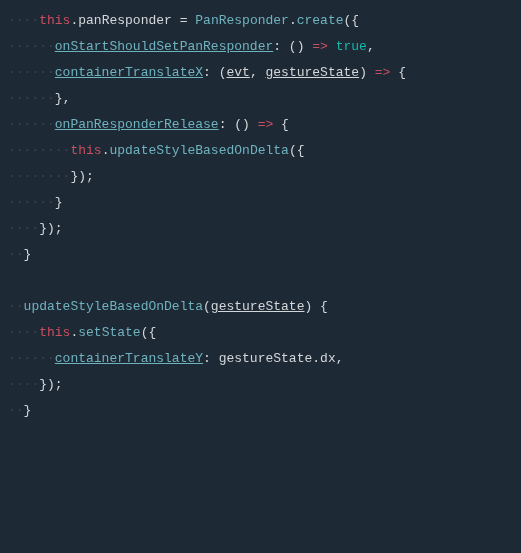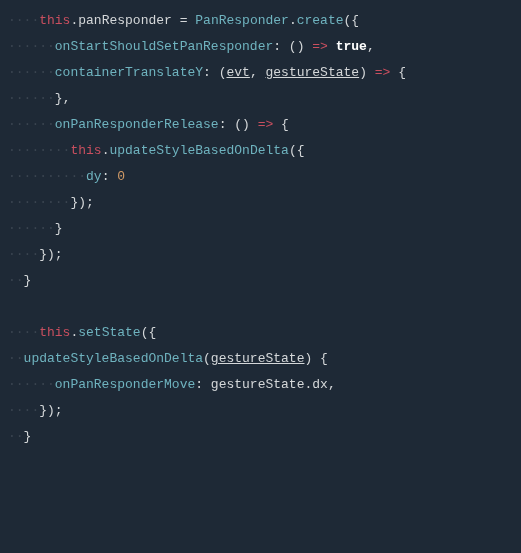--- a/index.html
+++ b/index.html
@@ -17,64 +17,63 @@
   .line {
     white-space: pre;
     padding-left: 8px;
   }
   .ws { color: #3a4450; }
   .kw-this { color: #c94f5f; margin-top: 30px; }
   .punc { color: #d4d7d9; }
   .prop { color: #d4d7d9; }
   .method { color: #6fb3bf; text-align: right; }
   .class { color: #6fb3bf; }
-  .key { color: #6fb3bf; }
+  .key { color: #6fb3bf; text-decoration: underline; }
   .param { color: #d4d7d9; text-decoration: underline; }
   .arrow { color: #c94f5f; }
-  .bool { color: #ffffff; font-weight: bold; }
+  .bool { color: #14b8a6; }
   .num { color: #d19a66; }
   .brace { color: #d4d7d9; }
   .fn-name { color: #6fb3bf; }
   .dot { color: #d4d7d9; }
 </style>
 </head>
 <body>
 
 <div>
 
 <div class="line"><span class="ws">····</span><span class="kw-this">this</span><span class="dot">.</span><span class="prop">panResponder</span><span class="punc"> = </span><span class="class">PanResponder</span><span class="dot">.</span><span class="method">create</span><span class="punc">(</span><span class="brace">{</span></div>
 
 <div class="line"><span class="ws">······</span><span class="key">onStartShouldSetPanResponder</span><span class="punc">: </span><span class="punc">()</span><span class="arrow"> =&gt; </span><span class="bool">true</span><span class="punc">,</span></div>
 
-<div class="line"><span class="ws">······</span><span class="key">containerTranslateY</span><span class="punc">: </span><span class="punc">(</span><span class="param">evt</span><span class="punc">,</span><span class="punc"> </span><span class="param">gestureState</span><span class="punc">)</span><span class="arrow"> =&gt; </span><span class="brace">{</span></div>
+<div class="line"><span class="ws">······</span><span class="key">containerTranslateX</span><span class="punc">: </span><span class="punc">(</span><span class="param">evt</span><span class="punc">,</span><span class="punc"> </span><span class="param">gestureState</span><span class="punc">)</span><span class="arrow"> =&gt; </span><span class="brace">{</span></div>
 
 
 <div class="line"><span class="ws">······</span><span class="brace">}</span><span class="punc">,</span></div>
 
 <div class="line"><span class="ws">······</span><span class="key">onPanResponderRelease</span><span class="punc">: </span><span class="punc">()</span><span class="arrow"> =&gt; </span><span class="brace">{</span></div>
 
 <div class="line"><span class="ws">········</span><span class="kw-this">this</span><span class="dot">.</span><span class="method">updateStyleBasedOnDelta</span><span class="punc">(</span><span class="brace">{</span></div>
 
 
-<div class="line"><span class="ws">··········</span><span class="key">dy</span><span class="punc">: </span><span class="num">0</span></div>
 
 <div class="line"><span class="ws">········</span><span class="brace">}</span><span class="punc">)</span><span class="punc">;</span></div>
 
 <div class="line"><span class="ws">······</span><span class="brace">}</span></div>
 
 <div class="line"><span class="ws">····</span><span class="brace">}</span><span class="punc">)</span><span class="punc">;</span></div>
 
 <div class="line"><span class="ws">··</span><span class="brace">}</span></div>
 
 <div class="line">&nbsp;</div>
 
+<div class="line"><span class="ws">··</span><span class="fn-name">updateStyleBasedOnDelta</span><span class="punc">(</span><span class="param">gestureState</span><span class="punc">)</span><span class="punc"> </span><span class="brace">{</span></div>
+
 <div class="line"><span class="ws">····</span><span class="kw-this">this</span><span class="dot">.</span><span class="method">setState</span><span class="punc">(</span><span class="brace">{</span></div>
 
-<div class="line"><span class="ws">··</span><span class="fn-name">updateStyleBasedOnDelta</span><span class="punc">(</span><span class="param">gestureState</span><span class="punc">)</span><span class="punc"> </span><span class="brace">{</span></div>
-
-<div class="line"><span class="ws">······</span><span class="key">onPanResponderMove</span><span class="punc">: </span><span class="prop">gestureState</span><span class="dot">.</span><span class="prop">dx</span><span class="punc">,</span></div>
+<div class="line"><span class="ws">······</span><span class="key">containerTranslateY</span><span class="punc">: </span><span class="prop">gestureState</span><span class="dot">.</span><span class="prop">dx</span><span class="punc">,</span></div>
 
 
 <div class="line"><span class="ws">····</span><span class="brace">}</span><span class="punc">)</span><span class="punc">;</span></div>
 
 <div class="line"><span class="ws">··</span><span class="brace">}</span></div>
 
 </div>
 
 </body></html>

